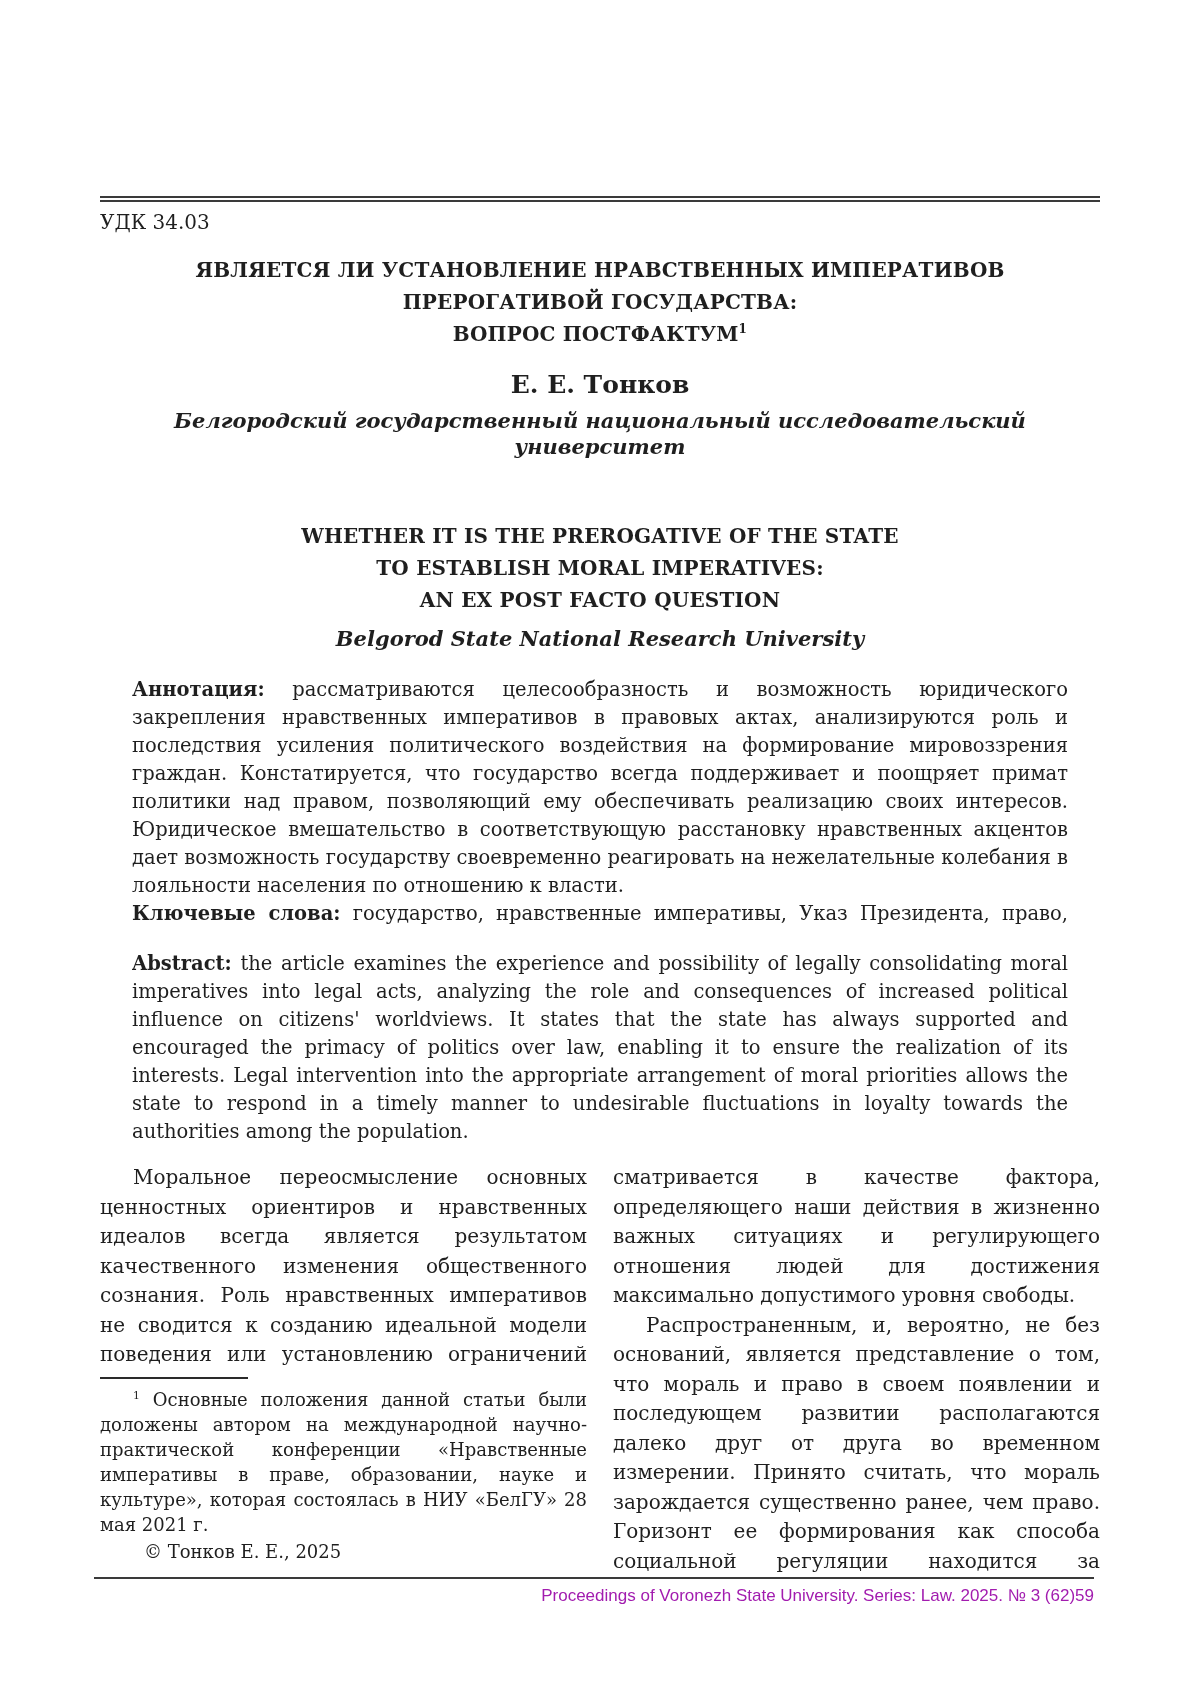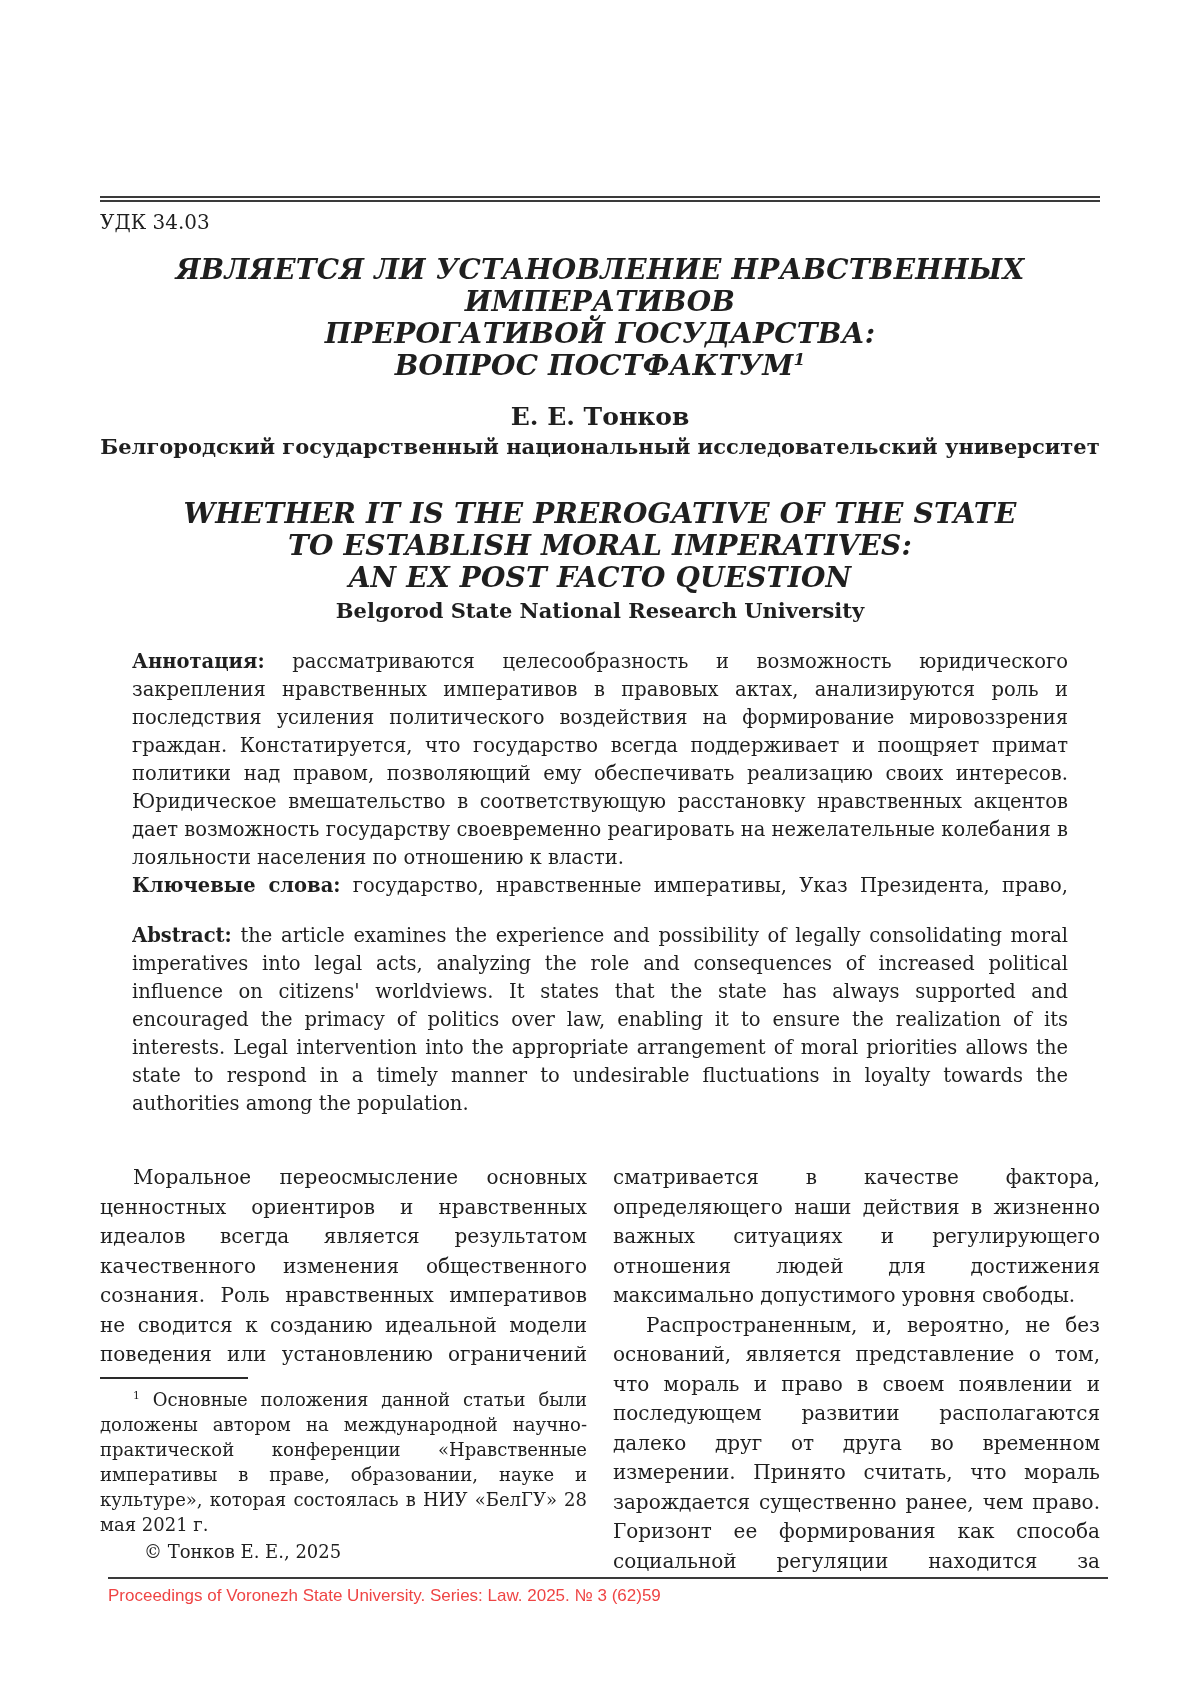--- a/index.html
+++ b/index.html
@@ -17,30 +17,29 @@
   .double-rule {
     height:6px;
     border-top:2px solid #3a3a3a;
     border-bottom:2px solid #3a3a3a;
   }
   .meta { margin-top:6px; font-size:20px; line-height:28px; }
   .meta div { white-space:nowrap; }
 
   .title-ru, .title-en {
     text-align:center; font-weight:bold;
-    font-size:28px; line-height:32px;
+    font-size:20px; line-height:32px;
     letter-spacing:0.2px;
-    font-style:italic;
   }
   .title-ru { margin-top:18px; }
-  .title-en { margin-top:38px; }
+  .title-en { margin-top:60px; }
   sup { font-size:60%; vertical-align:super; line-height:0; }
 
   .author { text-align:center; font-weight:bold; font-size:25px; line-height:26px; margin-top:22px; }
-  .affiliation { text-align:center; font-weight:bold; font-size:21px; line-height:26px; margin-top:4px; }
+  .affiliation { text-align:center; font-weight:bold; font-style:italic; font-size:21px; line-height:26px; margin-top:10px; }
 
   .abstract-block {
     margin:24px 32px 0 32px;
     font-size:19.5px; line-height:28px;
     text-align:justify;
   }
   .abstract-block.en { margin-top:18px; }
   .abstract-block .clip-ru { max-height:256px; overflow:hidden; }
   .abstract-block .clip-en { max-height:196px; overflow:hidden; }
 
@@ -58,27 +57,27 @@
   .footnote-sep { width:148px; border-top:2px solid #2a2a2a; margin-top:8px; }
   .footnote {
     margin-top:8px;
     font-size:18px; line-height:25px;
     text-align:justify;
   }
   .footnote p { text-indent:33px; }
   .copyright { padding-left:44px; font-size:18px; }
 
   .footer {
-    position:absolute; left:108px; top:1577px;
+    position:absolute; left:94px; top:1577px;
     width:1000px;
     border-top:2px solid #3a3a3a;
     padding-top:7px;
-    display:flex; justify-content:flex-start; align-items:baseline;
+    display:flex; justify-content:flex-end; align-items:baseline;
     font-family:"Liberation Sans", sans-serif;
-    font-size:17px; color:#ef4444;
+    font-size:17px; color:#a21caf;
   }
 </style>
 </head>
 <body>
 
 <div class="page">
 
   <div class="double-rule"></div>
 
   <div class="meta">

